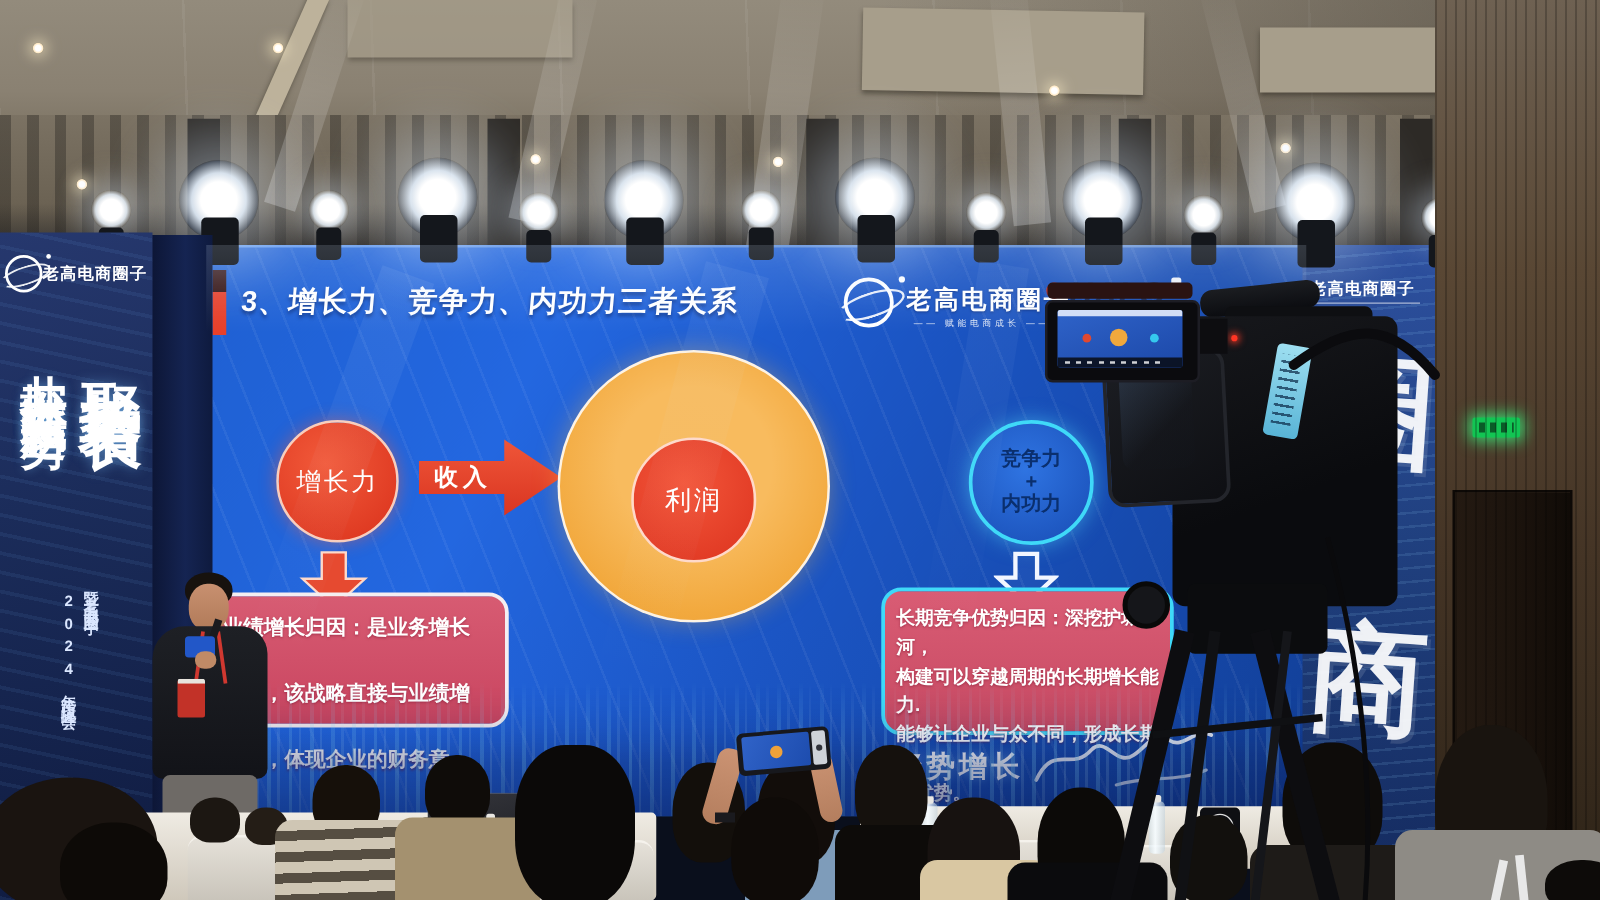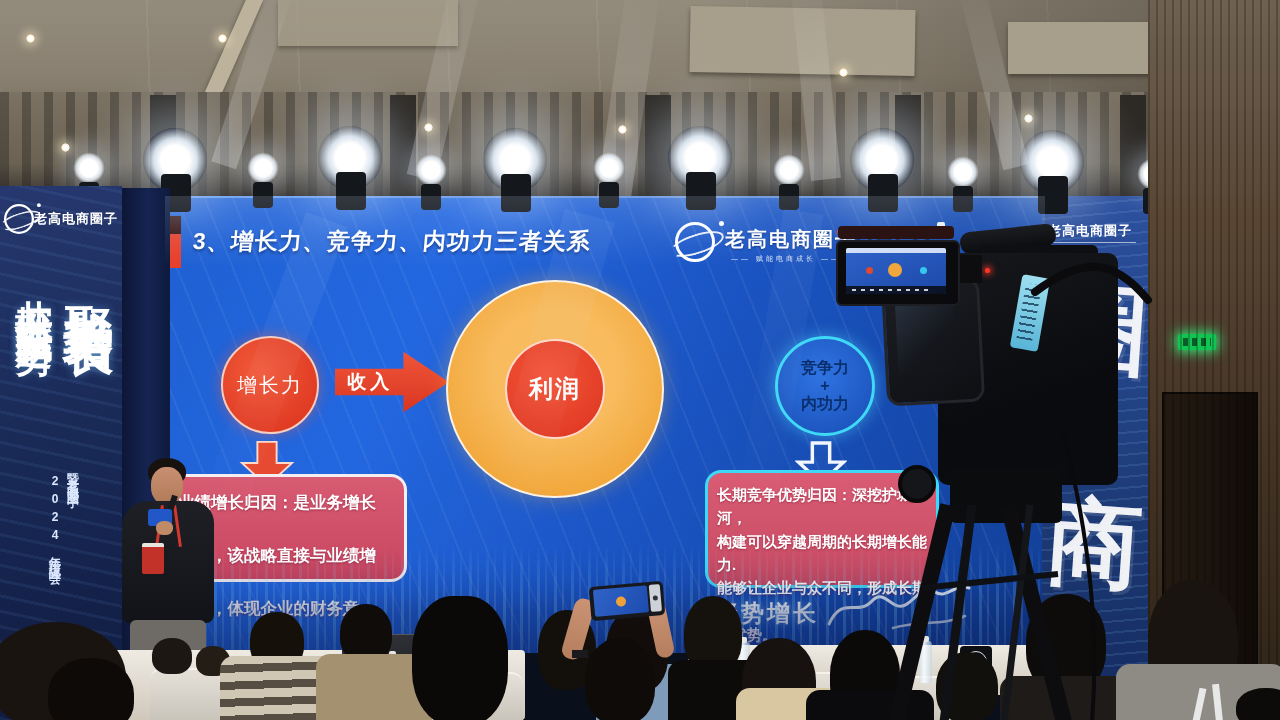--- a/index.html
+++ b/index.html
@@ -74,23 +74,23 @@
   .arrow span{display:block;width:62%;text-align:center;}
   .arrow-income{left:172px;top:151px;width:114px;height:66px;
     background:linear-gradient(180deg,#f0573a,#d93420);}
   .arrow-invest{left:492px;top:151px;width:122px;height:66px;
     background:linear-gradient(180deg,#41d3f6,#14b0e4);}
   .node-cash{left:283px;top:82px;width:214px;height:214px;border-radius:50%;
     background:radial-gradient(circle at 50% 42%,#f8bb5e 0 38%,#f2a93e 72%,#ea9b2e 100%);
     border:2px solid rgba(255,255,255,.85);box-shadow:0 0 20px rgba(255,185,70,.35);}
   .cash-label{left:0;top:26px;width:100%;text-align:center;color:#fff;font-size:21px;
     font-weight:700;letter-spacing:3px;text-shadow:0 1px 3px rgba(150,90,0,.55);}
-  .node-profit{left:57px;top:57px;width:96px;height:96px;
+  .node-profit{left:57px;top:68px;width:96px;height:96px;
     background:radial-gradient(circle at 42% 36%,#f3563a,#e13a24 80%);
-    border:2px solid #ffd9c9;color:#fff;font-size:24px;font-weight:700;letter-spacing:2px;}
+    border:2px solid #ffd9c9;color:#fff;font-size:21px;font-weight:400;letter-spacing:2px;}
   .node-compete{left:612px;top:138px;width:94px;height:94px;flex-direction:column;
     background:radial-gradient(circle at 45% 38%,#2f74e2,#1c54bd 82%);
     border:3px solid #3fd9f8;box-shadow:0 0 16px rgba(85,215,255,.5);
     color:#0a2f6e;font-size:16px;font-weight:800;line-height:18px;text-align:center;}
   .note{border-radius:16px;box-sizing:border-box;color:#fff;font-weight:700;
     text-shadow:0 1px 2px rgba(120,20,45,.55);}
   .note-left{left:0;top:276px;width:244px;height:108px;padding:12px 12px;
     background:linear-gradient(180deg,#d75b72,#c94560);border:3px solid #f4eef1;
     font-size:16.5px;line-height:1.6;}
   .note-right{left:542px;top:272px;width:234px;height:118px;padding:10px 9px;

